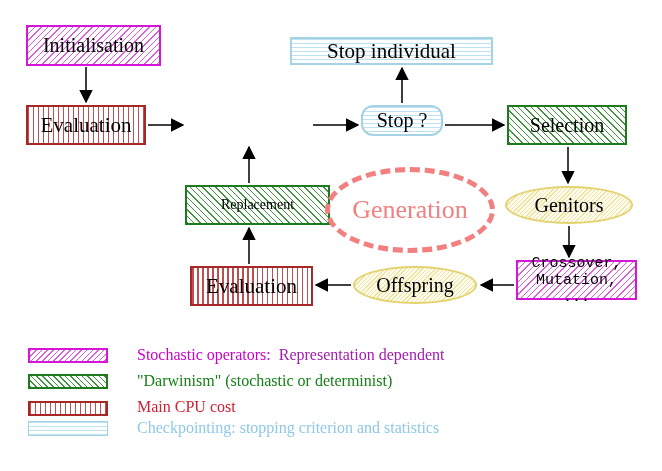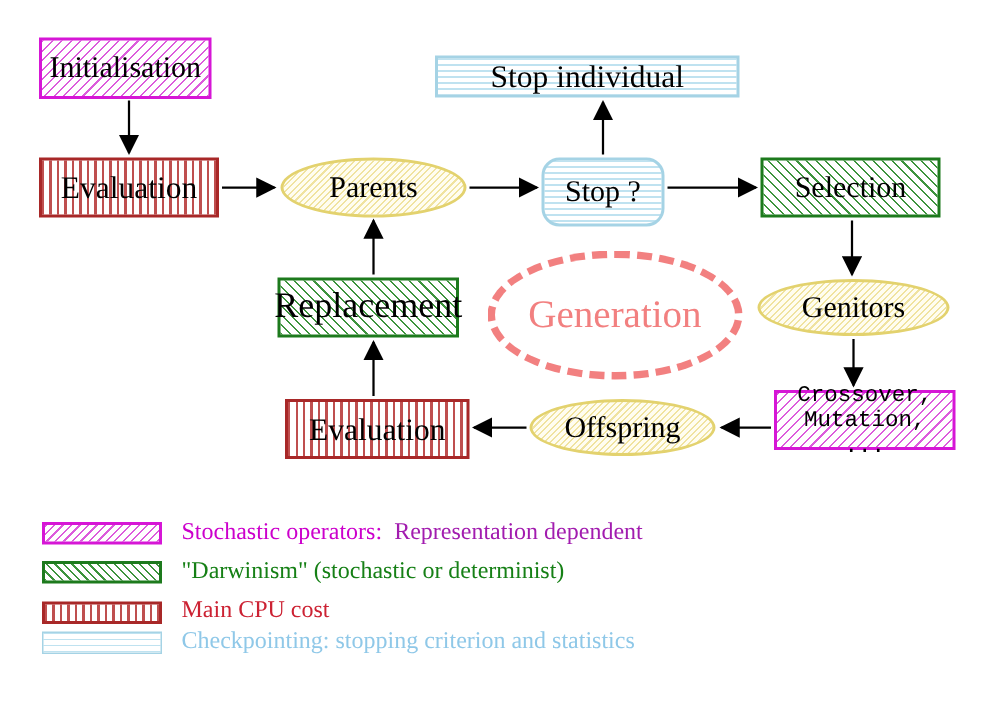--- a/index.html
+++ b/index.html
@@ -45,27 +45,27 @@
     border: 2px solid #a5d3e5;
     background: repeating-linear-gradient(180deg, #bfe2f0 0px, #bfe2f0 1px, #ffffff 1px, #ffffff 4px);
   }
   .hatch-yellow {
     border: 2px solid #e3d26e;
     background: repeating-linear-gradient(135deg, #f0e3a0 0px, #f0e3a0 1px, #fffdf0 1px, #fffdf0 3px);
   }
   .ellipse { border-radius: 50%; }
 
   
-  #n-init        { left: 26px;  top: 25px;  width: 115px; height: 41px; font-size: 20px; }
+  #n-init        { left: 26px;  top: 25px;  width: 135px; height: 41px; font-size: 20px; }
   #n-eval-top    { left: 26px;  top: 105px; width: 120px; height: 40px; font-size: 21px; }
   #n-parents     { left: 187px; top: 105px; width: 124px; height: 40px; font-size: 20px; }
   #n-best        { left: 290px; top: 37px;  width: 203px; height: 28px; font-size: 21px; }
-  #n-stop        { left: 361px; top: 105px; width: 82px;  height: 46px; font-size: 20px; border-radius: 12px; text-align: center; }
+  #n-stop        { left: 361px; top: 105px; width: 82px;  height: 31px; font-size: 20px; border-radius: 12px; text-align: center; }
   #n-selection   { left: 507px; top: 105px; width: 120px; height: 40px; font-size: 20px; }
-  #n-replacement { left: 185px; top: 185px; width: 121px; height: 40px; font-size: 24px; }
+  #n-replacement { left: 185px; top: 185px; width: 145px; height: 40px; font-size: 14px; }
   #n-generation  {
     left: 325px; top: 167px; width: 170px; height: 86px;
     border: 5px dashed #f28080; border-radius: 50%;
     color: #f28080; font-size: 26px; background: transparent;
   }
   #n-genitors    { left: 505px; top: 186px; width: 128px; height: 38px; font-size: 20px; }
   #n-eval-bot    { left: 190px; top: 266px; width: 123px; height: 40px; font-size: 21px; }
   #n-offspring   { left: 353px; top: 266px; width: 124px; height: 38px; font-size: 20px; }
   #n-crossover   { left: 516px; top: 260px; width: 121px; height: 40px; font-size: 15px; flex-direction: column; line-height: 17px; font-family: Liberation Mono, monospace; }
 
@@ -93,21 +93,21 @@
     background: repeating-linear-gradient(45deg, #3d943d 0px, #3d943d 1px, #ffffff 1px, #ffffff 4px);
   }
   .sw-fine-red {
     border: 2px solid #a82828;
     background: repeating-linear-gradient(90deg, #bf4f4f 0px, #bf4f4f 1.5px, #ffffff 1.5px, #ffffff 5px);
   }
   .sw-fine-cyan {
     border: 1.5px solid #a5d3e5;
     background: repeating-linear-gradient(180deg, #bfe2f0 0px, #bfe2f0 1px, #ffffff 1px, #ffffff 4px);
   }
-  .ltext { margin-left: 13px; white-space: pre; }
+  .ltext { margin-left: 29px; white-space: pre; }
   .ltext-suffix { margin-left: 8px; white-space: pre; }
   .t-magenta { color: #cc00cc; }
   .t-yellow  { color: #a21caf; }
   .t-green   { color: #168016; }
   .t-red     { color: #cc2233; }
   .t-cyan    { color: #8fc8e8; }
 </style>
 </head>
 <body>
 
@@ -135,23 +135,20 @@
   </svg>
 
   <div id="n-init" class="node hatch-magenta">
     <span>Initialisation</span>
   </div>
 
   <div id="n-eval-top" class="node stripes-red">
     <span>Evaluation</span>
   </div>
 
-  <div id="n-parents" class="node hatch-yellow ellipse">
-    <span>Parents</span>
-  </div>
 
   <div id="n-best" class="node stripes-cyan">
     <span>Stop individual</span>
   </div>
 
   <div id="n-stop" class="node stripes-cyan">
     <span>Stop ?</span>
   </div>
 
   <div id="n-selection" class="node hatch-green">

